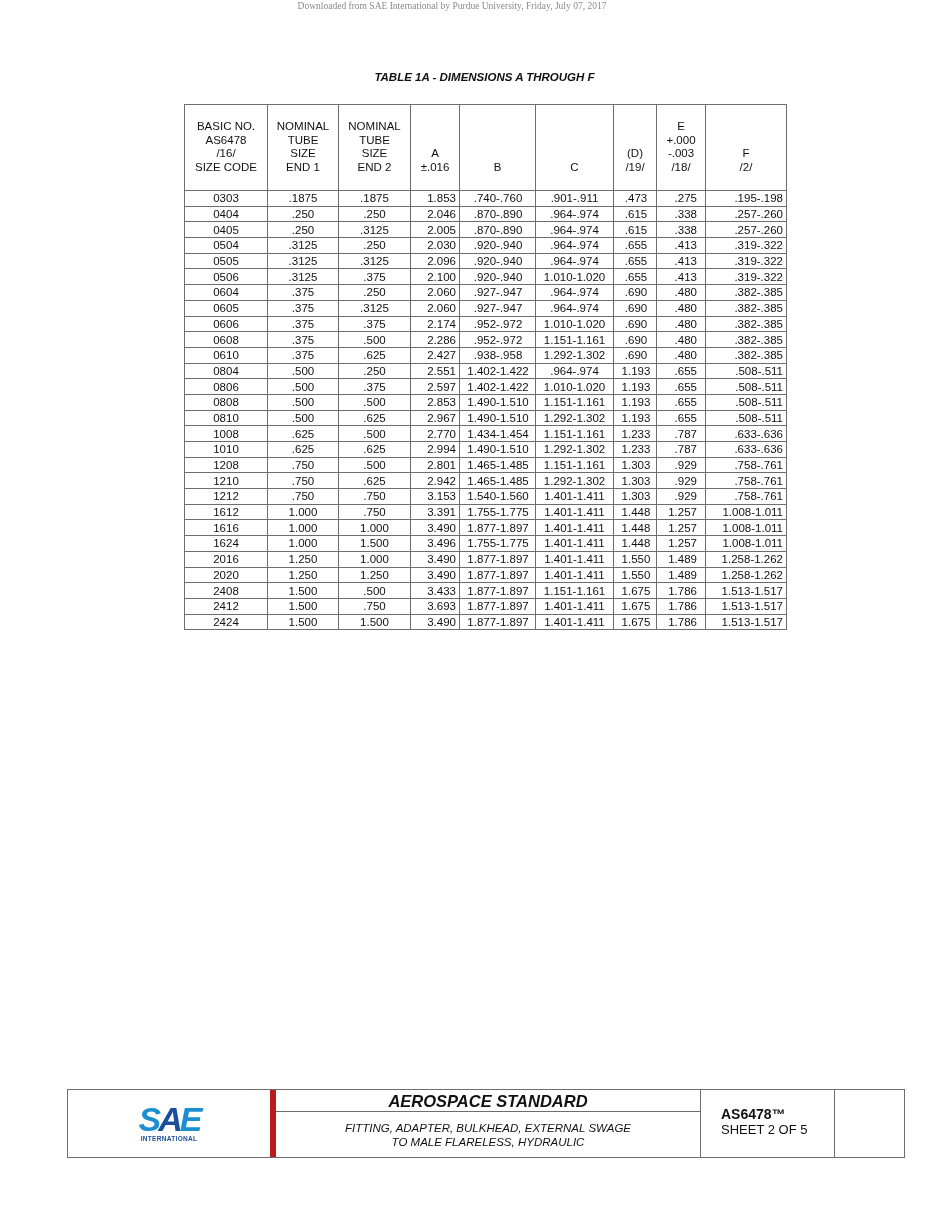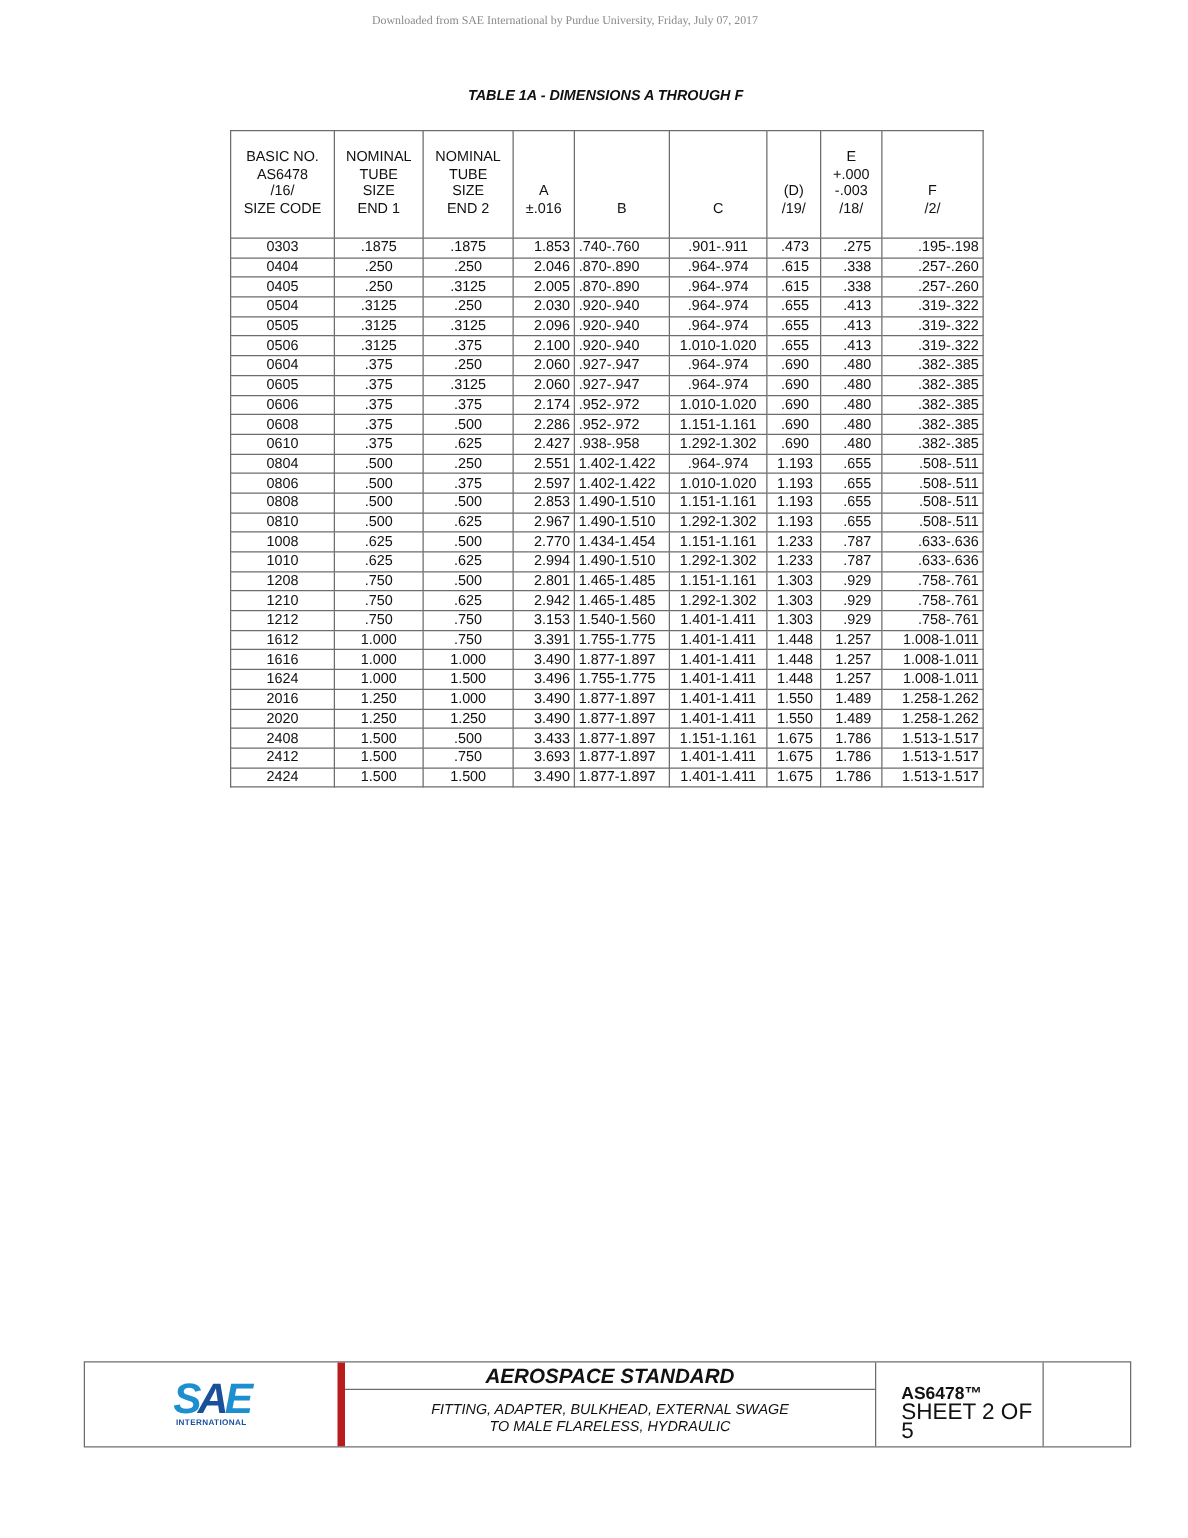--- a/index.html
+++ b/index.html
@@ -1,38 +1,38 @@
 <!DOCTYPE html>
 <html><head>
 <meta charset="utf-8">
 <style>
   html, body { margin: 0; padding: 0; background: #ffffff; }
   body { width: 950px; height: 1230px; position: relative; overflow: hidden; font-family: "Liberation Sans", sans-serif; color: #111; }
-  .watermark { position: absolute; top: 12px; left: 0; width: 904px; text-align: center; font-family: "Liberation Serif", serif; font-size: 9.5px; color: #8a8a8a; }
+  .watermark { position: absolute; top: 1px; left: 0; width: 904px; text-align: center; font-family: "Liberation Serif", serif; font-size: 9.5px; color: #8a8a8a; }
   .table-title { position: absolute; top: 71px; left: 184px; width: 601px; text-align: center; font-size: 11.5px; font-weight: bold; font-style: italic; }
   table.dims { position: absolute; top: 104px; left: 184px; width: 602px; border-collapse: collapse; font-size: 11.5px; table-layout: fixed; }
   table.dims th, table.dims td { border: 1px solid #6d6d6d; padding: 0 2px; text-align: center; white-space: nowrap; overflow: hidden; }
   table.dims th { font-weight: normal; vertical-align: bottom; height: 69px; line-height: 13.5px; padding-bottom: 16px; }
   table.dims td { height: 14.7px; line-height: 14px; }
   table.dims td.a-col { text-align: right; padding-right: 3px; }
-  table.dims td.b-col { text-align: left; padding-left: 3px; }
+  table.dims td.b-col { text-align: center; padding-left: 3px; }
   table.dims td.d-col { text-align: center; padding-left: 4px; }
   table.dims td.e-col { text-align: right; padding-right: 8px; }
   table.dims td.f-col { text-align: right; padding-right: 3px; }
   .title-block { position: absolute; top: 1089px; left: 67px; width: 838px; height: 69px; border: 1px solid #6d6d6d; box-sizing: border-box; }
   .tb-logo { position: absolute; left: 0; top: 0; width: 202px; height: 67px; border-right: 6px solid #b91c1c; display: flex; flex-direction: column; align-items: center; justify-content: center; }
   .logo-mark { font-family: "Liberation Sans", sans-serif; font-weight: bold; font-size: 34px; letter-spacing: -3px; line-height: 28px; color: #1d8fd1; font-style: italic; }
   .logo-mark .mid { color: #1a4f9c; }
   .logo-sub { font-size: 6.5px; font-weight: bold; color: #1a4f9c; letter-spacing: 0.3px; margin-top: 2px; }
   .tb-center { position: absolute; left: 208px; top: 0; width: 424px; height: 67px; border-right: 1px solid #6d6d6d; font-style: italic; }
   .tb-heading { height: 21px; border-bottom: 1px solid #6d6d6d; text-align: center; font-size: 16.5px; font-weight: bold; line-height: 22px; }
   .tb-desc { text-align: center; font-size: 11.5px; line-height: 14px; padding-top: 9px; }
   .tb-docno { position: absolute; left: 626px; top: 0; width: 141px; height: 67px; border-right: 1px solid #6d6d6d; padding-left: 27px; box-sizing: border-box; }
   .tb-docno .num { font-size: 14px; font-weight: bold; margin-top: 16px; line-height: 16px; }
-  .tb-docno .sheet { font-size: 18px; line-height: 15px; }
+  .tb-docno .sheet { font-size: 13px; line-height: 15px; }
   .tb-empty { position: absolute; left: 767px; top: 0; width: 69px; height: 67px; }
 </style>
 </head>
 <body>
 
 <div class="watermark">Downloaded from SAE International by Purdue University, Friday, July 07, 2017</div>
 
 <div class="table-title">TABLE 1A - DIMENSIONS A THROUGH F</div>
 
 <table class="dims">

